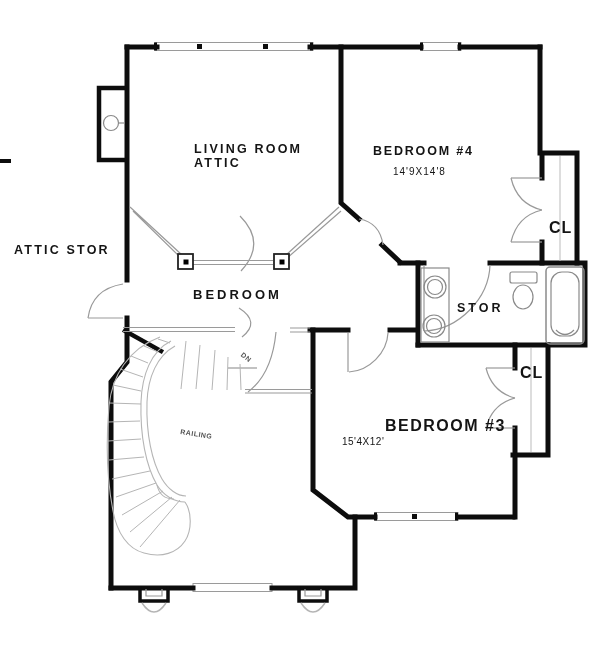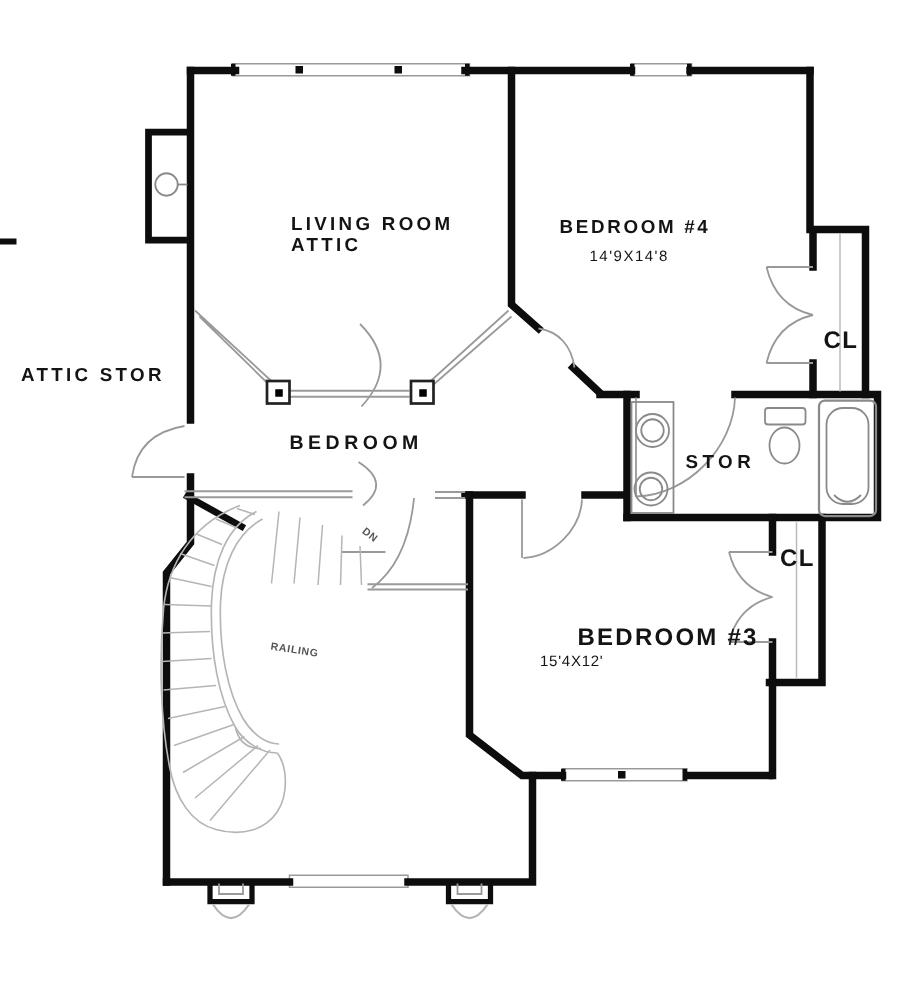--- a/index.html
+++ b/index.html
@@ -205,18 +205,18 @@
   <div class="lbl room" style="left:14px;top:243px;">ATTIC STOR</div>
 
   <div class="lbl room" style="left:193px;top:287px;letter-spacing:3px;font-size:13px;">BEDROOM</div>
 
   <div class="lbl room" style="left:457px;top:301px;letter-spacing:3px;">STOR</div>
 
   <div class="lbl small" style="left:549px;top:219px;">CL</div>
   <div class="lbl small" style="left:520px;top:364px;">CL</div>
 
   <div class="lbl room" style="left:341px;top:417px;letter-spacing:1.5px;font-size:16px;margin-left:44px;">BEDROOM #3</div>
-  <div class="lbl dims" style="left:360px;top:436px;letter-spacing:0.5px;">15'4X12'</div>
+  <div class="lbl dims" style="left:342px;top:436px;letter-spacing:0.5px;">15'4X12'</div>
 
   <div class="lbl tiny" style="left:181px;top:428px;transform:rotate(9deg);transform-origin:left top;">RAILING</div>
 
   <div class="lbl tiny" style="left:244px;top:351px;transform:rotate(38deg);transform-origin:left top;">DN</div>
 </div>
 
 </body></html>

